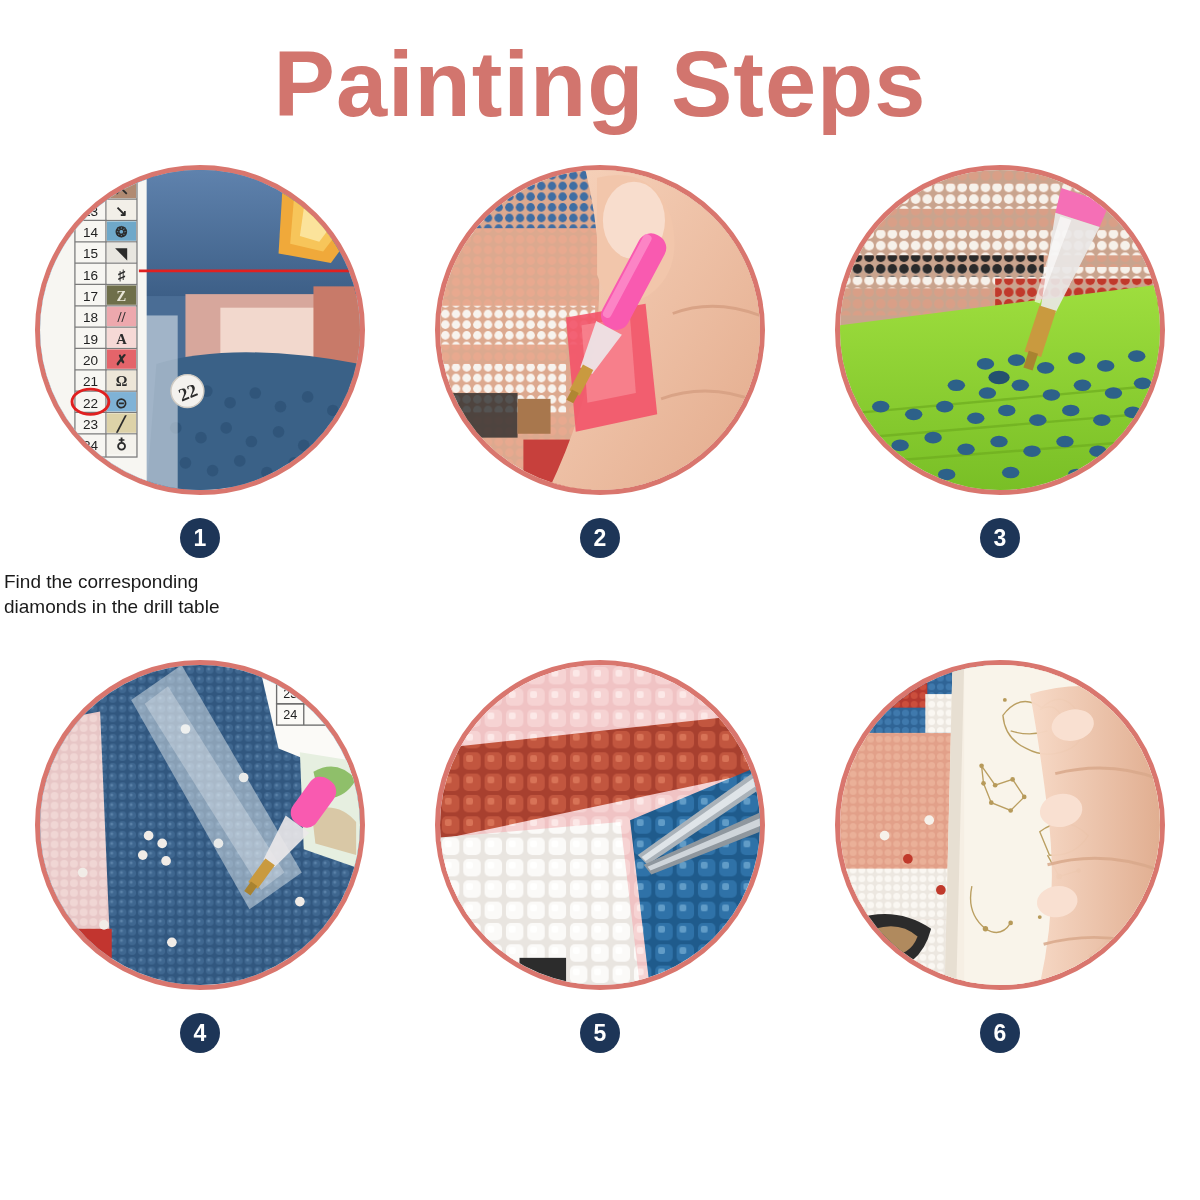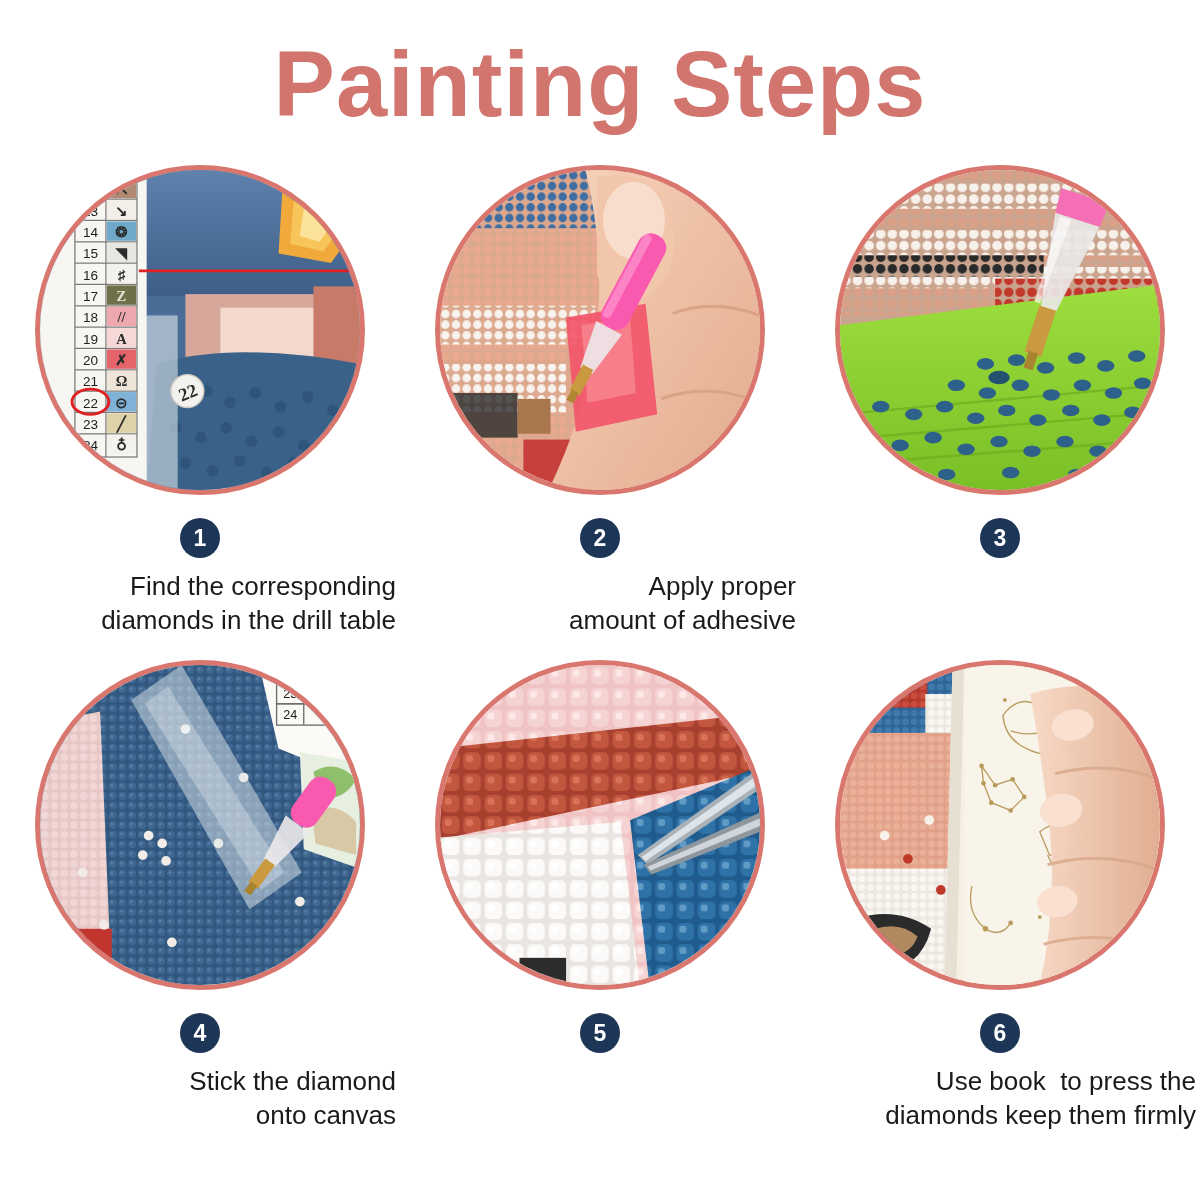--- a/index.html
+++ b/index.html
@@ -92,22 +92,22 @@
     line-height: 1;
     font-family: "Liberation Sans", sans-serif;
   }
 
   
   .caption {
     position: absolute;
     top: 410px;
     left: 4px;
     width: 392px;
-    text-align: right;
-    font-size: 26px;
+    text-align: left;
+    font-size: 19px;
     color: #1a1a1a;
     line-height: 1.3;
     font-family: "Liberation Sans", sans-serif;
     white-space: pre-wrap;
   }
 </style>
 </head>
 <body>
 
 <div id="page">
@@ -289,22 +289,20 @@
               <rect x="166" y="56" width="30" height="108" rx="14" fill="#f95ab0"></rect>
               <rect x="168" y="60" width="9" height="96" rx="4" fill="#fd8fcb" opacity="0.8"></rect>
               <path d="M166 164 L196 164 L188 214 L174 214 Z" fill="#ece9ea" opacity="0.9"></path>
               <rect x="175" y="210" width="12" height="30" fill="#c99a3f"></rect>
               <rect x="177" y="238" width="8" height="12" fill="#b08632"></rect>
             </g>
           </svg>
         </div>
       </div>
       <div class="badge">2</div>
-      <div class="caption">Apply proper
-amount of adhesive</div>
     </div>
 
     <div class="step">
       <div class="photo-wrap">
         <div class="photo">
           <svg viewBox="0 0 330 330" preserveAspectRatio="xMidYMid slice">
             <defs>
               <pattern id="rowW" width="12" height="12" patternUnits="userSpaceOnUse">
                 <circle cx="6" cy="6" r="5" fill="#f6f1ea"></circle>
               </pattern>
@@ -446,22 +444,20 @@
             <g transform="rotate(36 260 170)">
               <rect x="246" y="106" width="30" height="56" rx="13" fill="#f95ab0"></rect>
               <path d="M246 162 L276 162 L268 212 L254 212 Z" fill="#ece9ea" opacity="0.9"></path>
               <rect x="255" y="210" width="12" height="30" fill="#c99a3f"></rect>
               <rect x="257" y="238" width="8" height="12" fill="#a98330"></rect>
             </g>
           </svg>
         </div>
       </div>
       <div class="badge">4</div>
-      <div class="caption">Stick the diamond
-onto canvas</div>
     </div>
 
     <div class="step">
       <div class="photo-wrap">
         <div class="photo">
           <svg viewBox="0 0 330 330" preserveAspectRatio="xMidYMid slice">
             <defs>
               <pattern id="bigPink" width="22" height="22" patternUnits="userSpaceOnUse">
                 <rect width="22" height="22" fill="#f0c3c4"></rect>
                 <rect x="2" y="2" width="18" height="18" rx="5" fill="#f6d3d3"></rect>
@@ -595,18 +591,16 @@
               <path d="M210 288 Q268 272 330 292"></path>
             </g>
 
             <ellipse cx="240" cy="62" rx="22" ry="16" fill="#f9e0d1" transform="rotate(-12 240 62)"></ellipse>
             <ellipse cx="228" cy="150" rx="22" ry="17" fill="#f9e0d1" transform="rotate(-10 228 150)"></ellipse>
             <ellipse cx="224" cy="244" rx="21" ry="16" fill="#f9e0d1" transform="rotate(-8 224 244)"></ellipse>
           </svg>
         </div>
       </div>
       <div class="badge">6</div>
-      <div class="caption">Use book  to press the
-diamonds keep them firmly</div>
     </div>
 
   </div>
 </div>
 
 </body></html>

